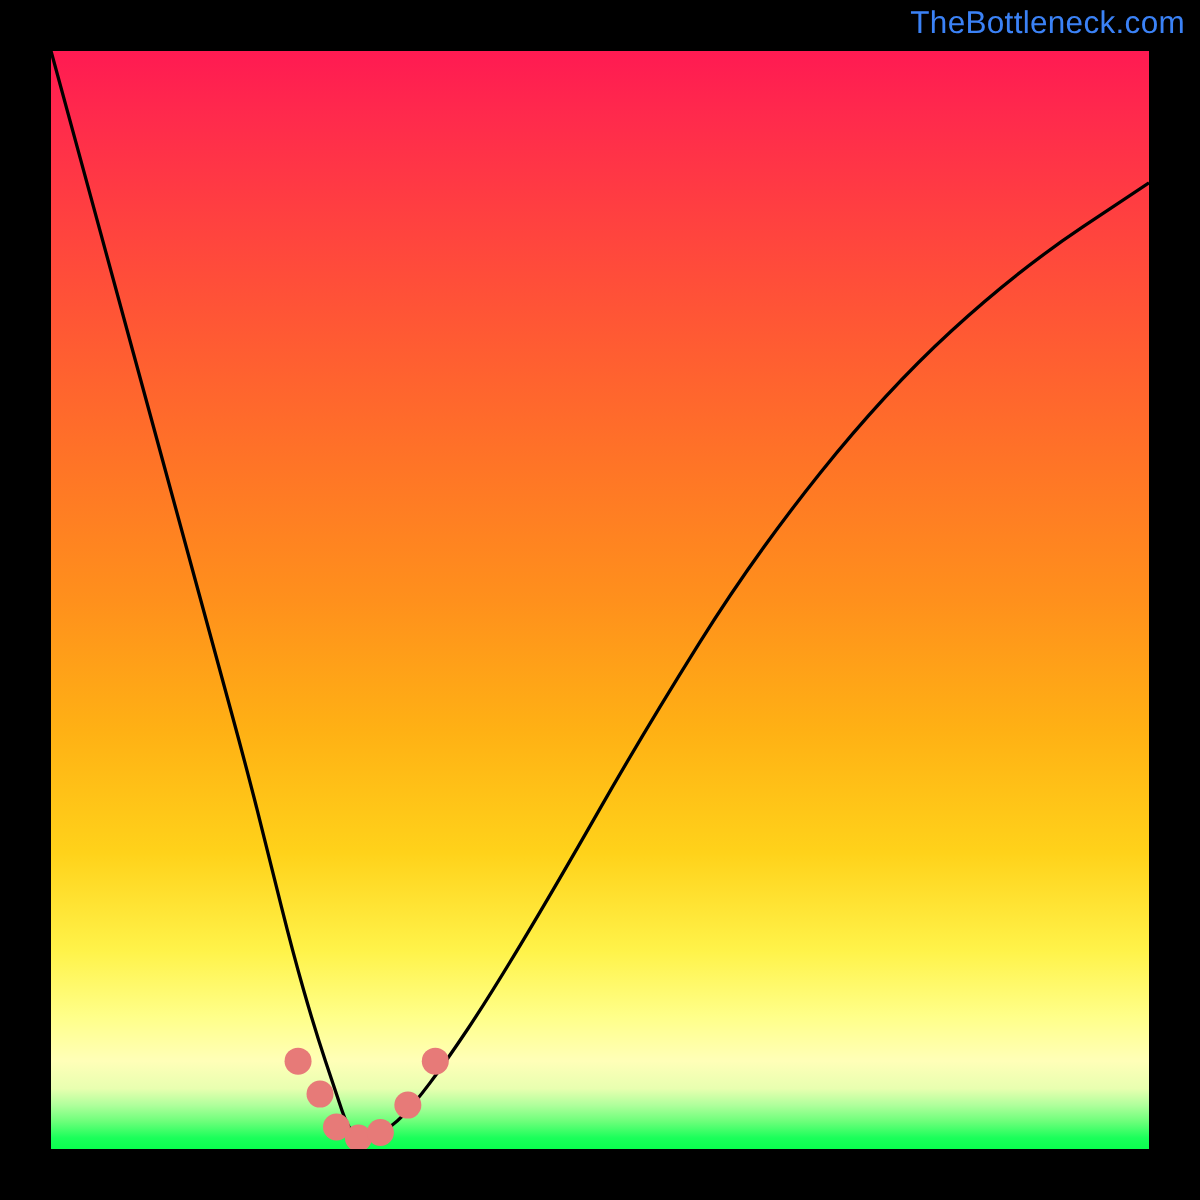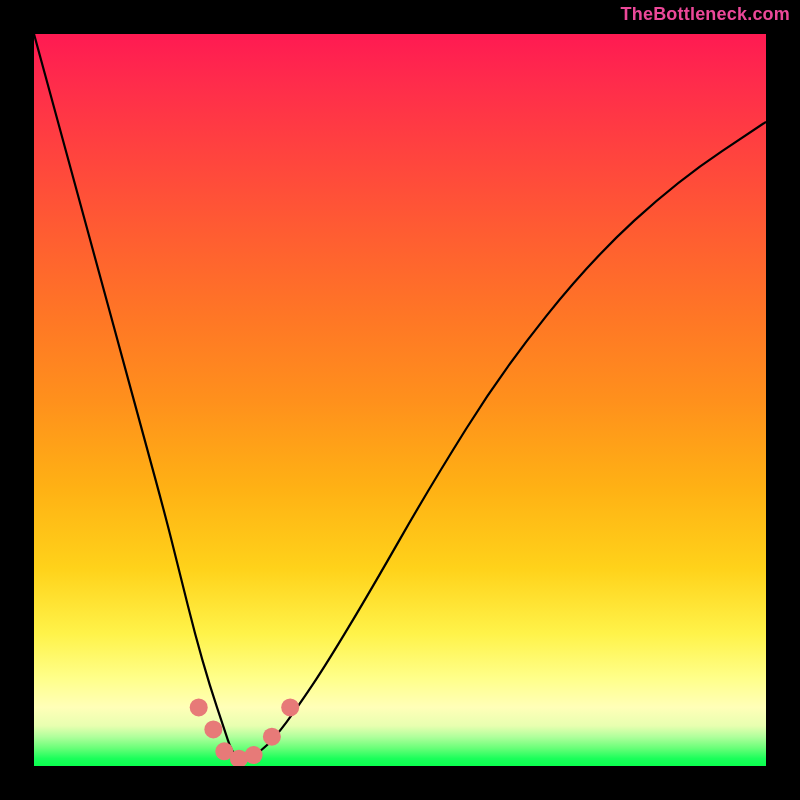--- a/index.html
+++ b/index.html
@@ -42,23 +42,23 @@
       #b0ff9c 96%,
       #6cff7a 97.5%,
       #1aff5a 99%,
       #0aff4e 100%
     );
   }
   .watermark {
     position: absolute;
     top: 4px;
     right: 10px;
-    color: #ec4899;
-    font-size: 18px;
-    font-weight: 700;
+    color: #3b82f6;
+    font-size: 21px;
+    font-weight: 400;
     letter-spacing: 0.2px;
   }
   svg.curve {
     position: absolute;
     left: 0;
     top: 0;
     width: 732px;
     height: 732px;
   }
 </style>

